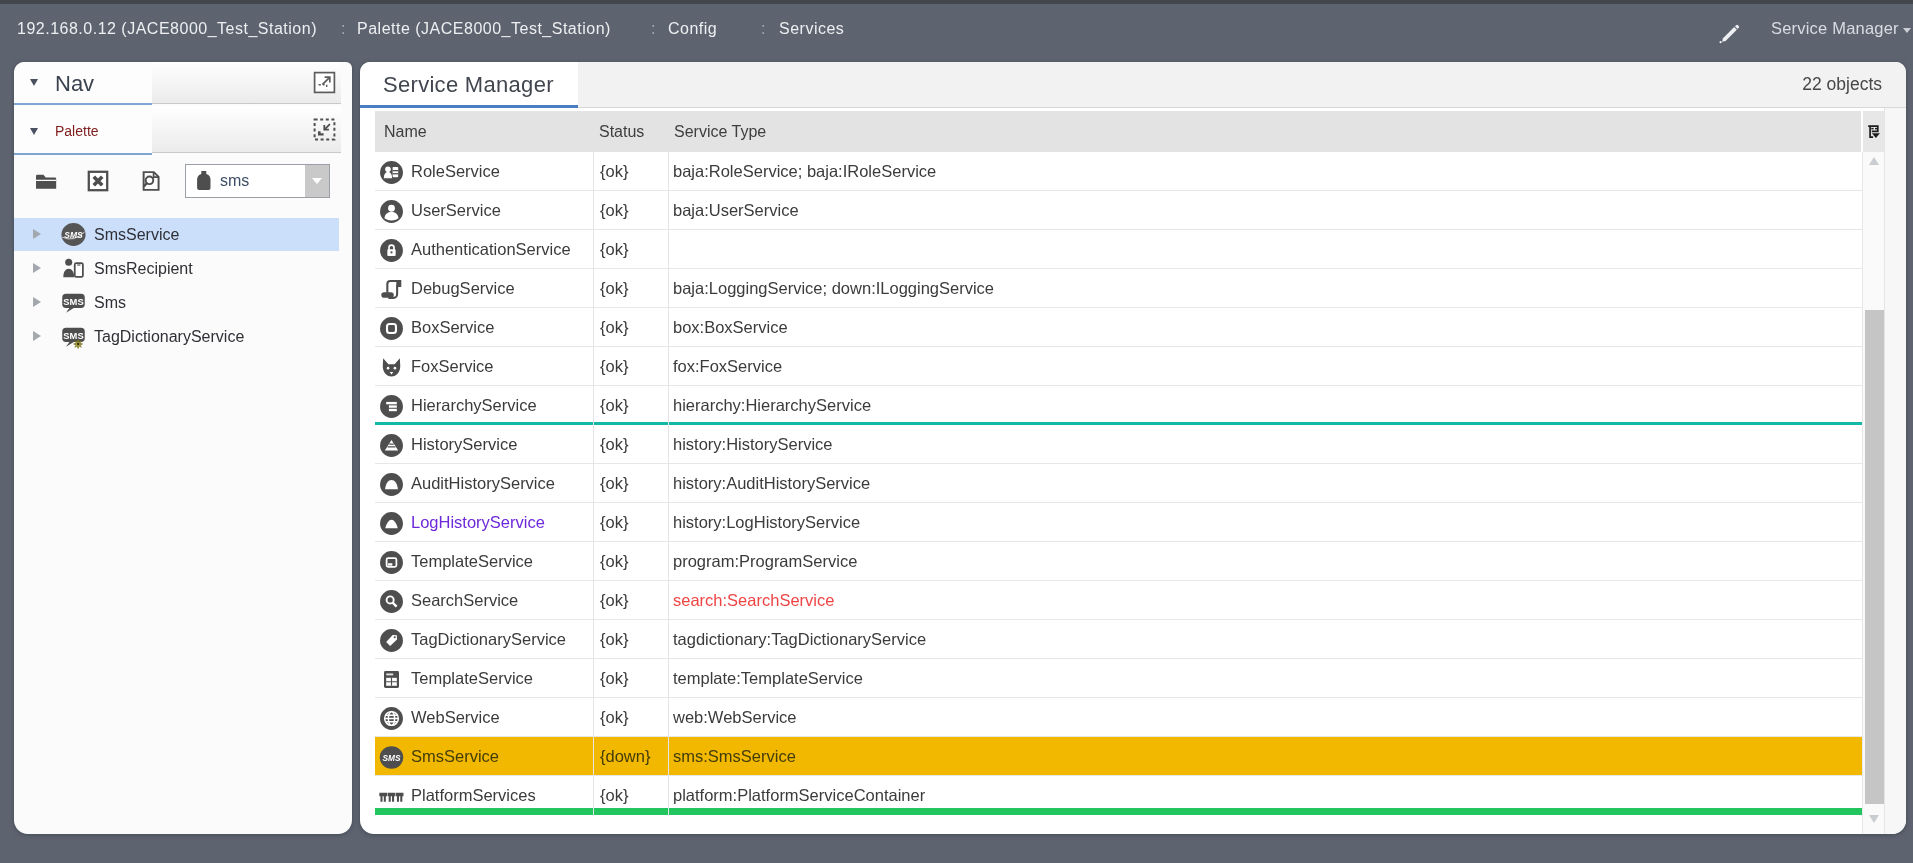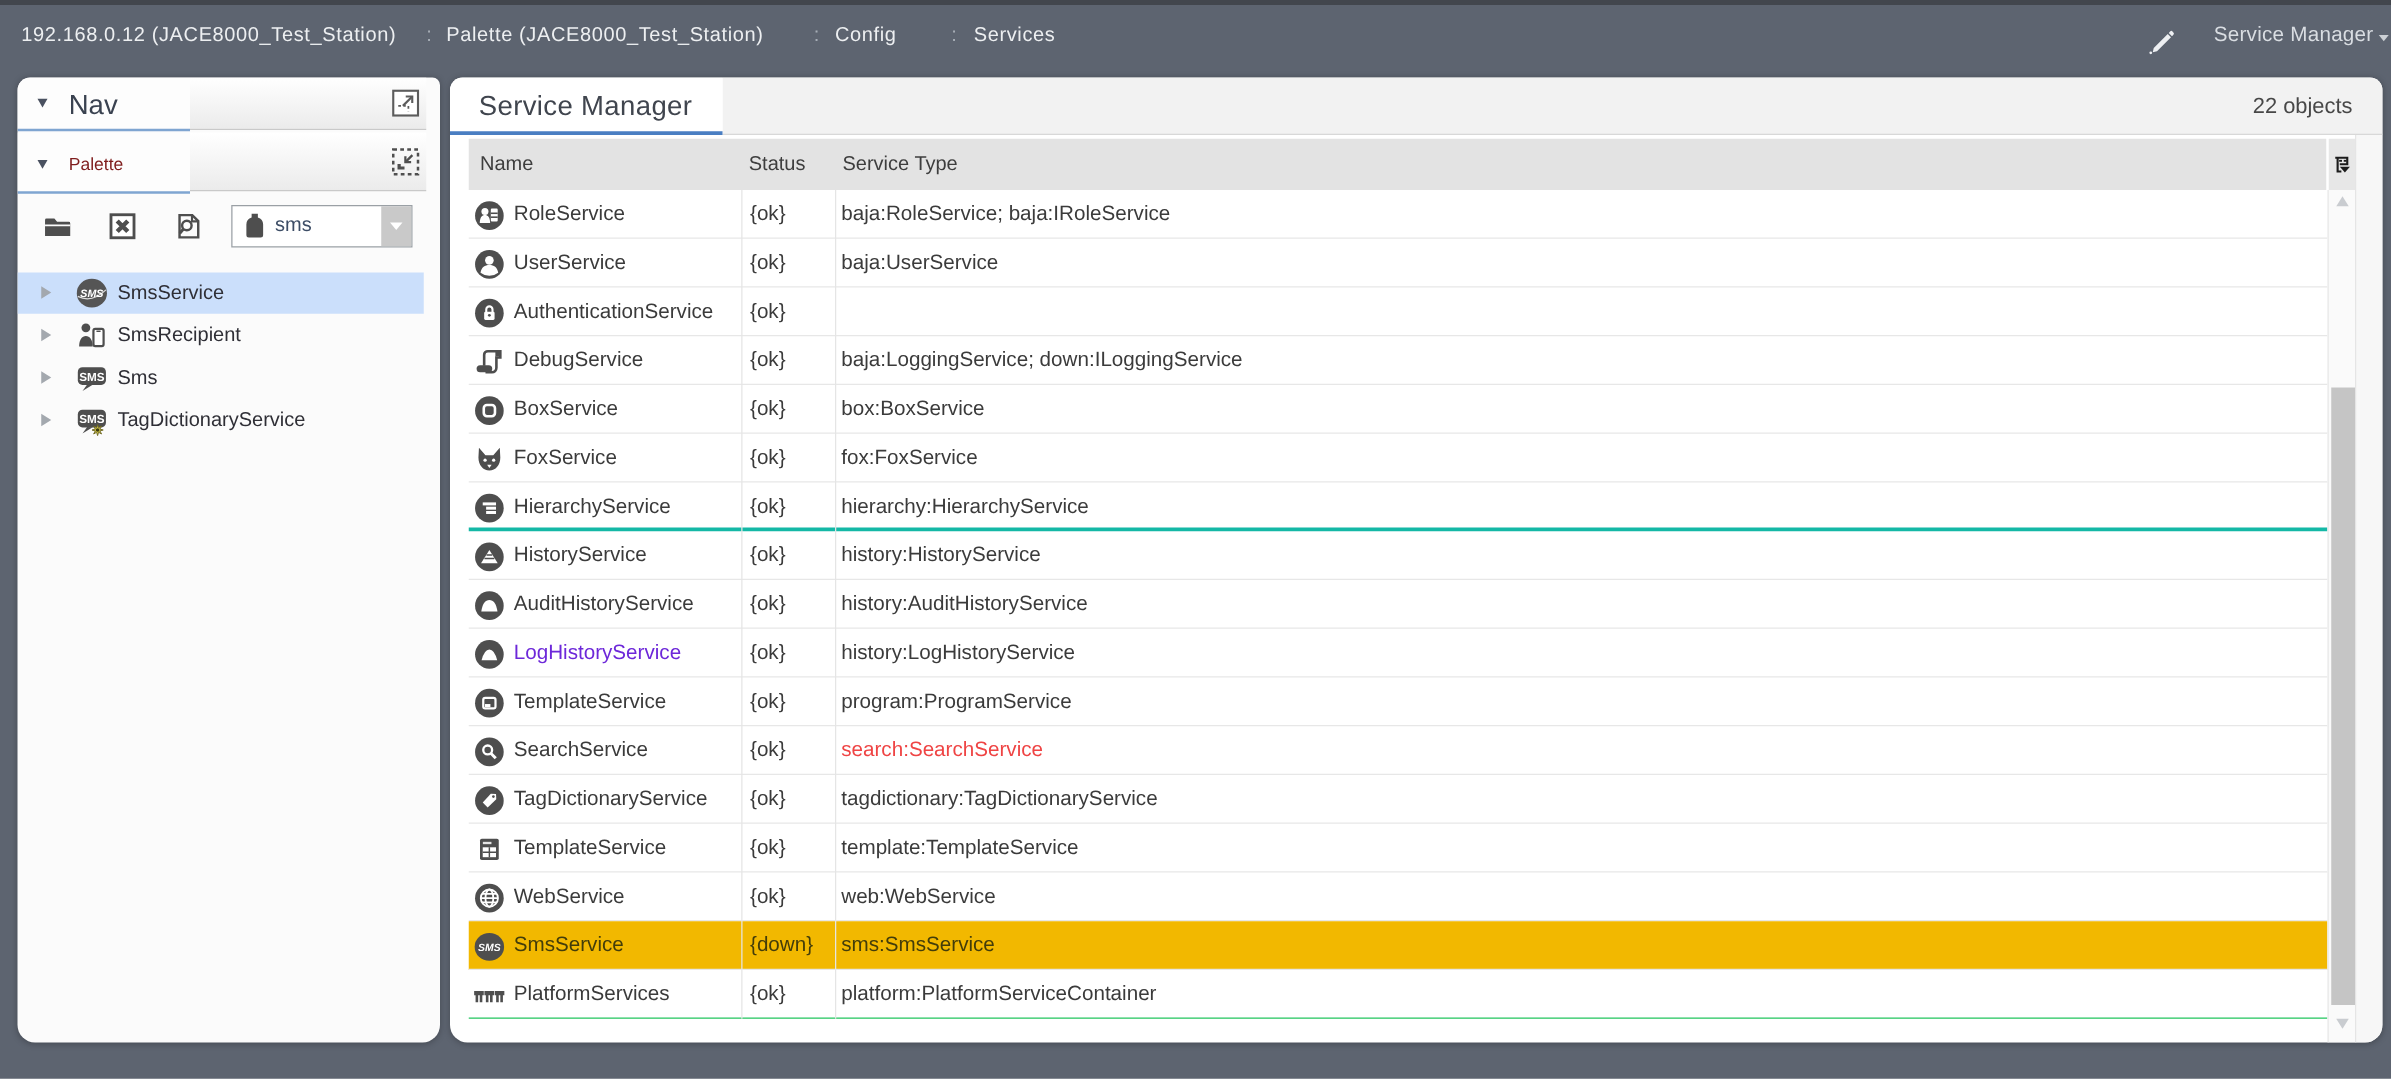--- a/index.html
+++ b/index.html
@@ -307,21 +307,21 @@
     </div>
 <div style="position:absolute;left:15px;top:675px;width:1487px;height:39px;background:#f2b800;border-bottom:1px solid #e7e7e7;box-sizing:border-box;">
       <svg width="25" height="25" viewBox="0 0 24 24" style="position:absolute;left:4px;top:8px;">
         <ellipse cx="12" cy="12" rx="11.3" ry="10.7" fill="#4e4e4e"></ellipse>
         <text x="12" y="14.9" font-size="8" font-weight="bold" fill="#fff" text-anchor="middle" font-family="Liberation Sans, sans-serif" font-style="italic">SMS</text>
       </svg>
       <span style="position:absolute;left:36px;top:0;line-height:38px;color:#433d0a;">SmsService</span>
       <span style="position:absolute;left:225px;top:0;line-height:38px;color:#433d0a;">{down}</span>
       <span style="position:absolute;left:298px;top:0;line-height:38px;color:#433d0a;">sms:SmsService</span>
     </div>
-<div style="position:absolute;left:15px;top:714px;width:1487px;height:39px;border-bottom:1px solid #22c55e;box-sizing:border-box;">
+<div style="position:absolute;left:15px;top:714px;width:1487px;height:39px;border-bottom:7px solid #22c55e;box-sizing:border-box;">
       <svg width="25" height="25" viewBox="0 0 24 24" style="position:absolute;left:4px;top:8px;">
         <path d="M0.3,8.4 h7.4 v3.3 h-1.1 v5.3 h-2 v-5.3 h-1.2 v5.3 h-2 v-5.3 h-1.1 z" fill="#4e4e4e"></path>
         <path d="M8.2,8.4 h7.4 v3.3 h-1.1 v5.3 h-2 v-5.3 h-1.2 v5.3 h-2 v-5.3 h-1.1 z" fill="#4e4e4e"></path>
         <path d="M16.1,8.4 h7.4 v3.3 h-1.1 v5.3 h-2 v-5.3 h-1.2 v5.3 h-2 v-5.3 h-1.1 z" fill="#4e4e4e"></path>
       </svg>
       <span style="position:absolute;left:36px;top:0;line-height:38px;color:#3b3b3b;">PlatformServices</span>
       <span style="position:absolute;left:225px;top:0;line-height:38px;color:#3b3b3b;">{ok}</span>
       <span style="position:absolute;left:298px;top:0;line-height:38px;color:#3b3b3b;">platform:PlatformServiceContainer</span>
     </div>
 

